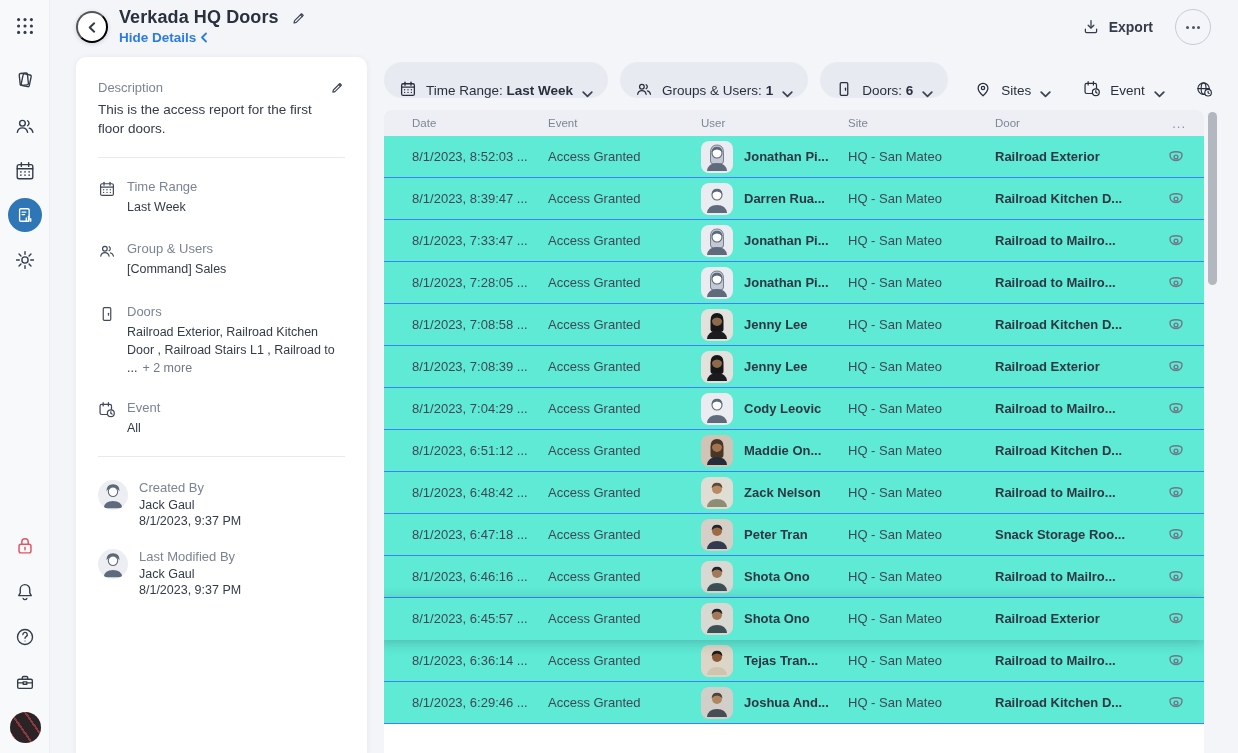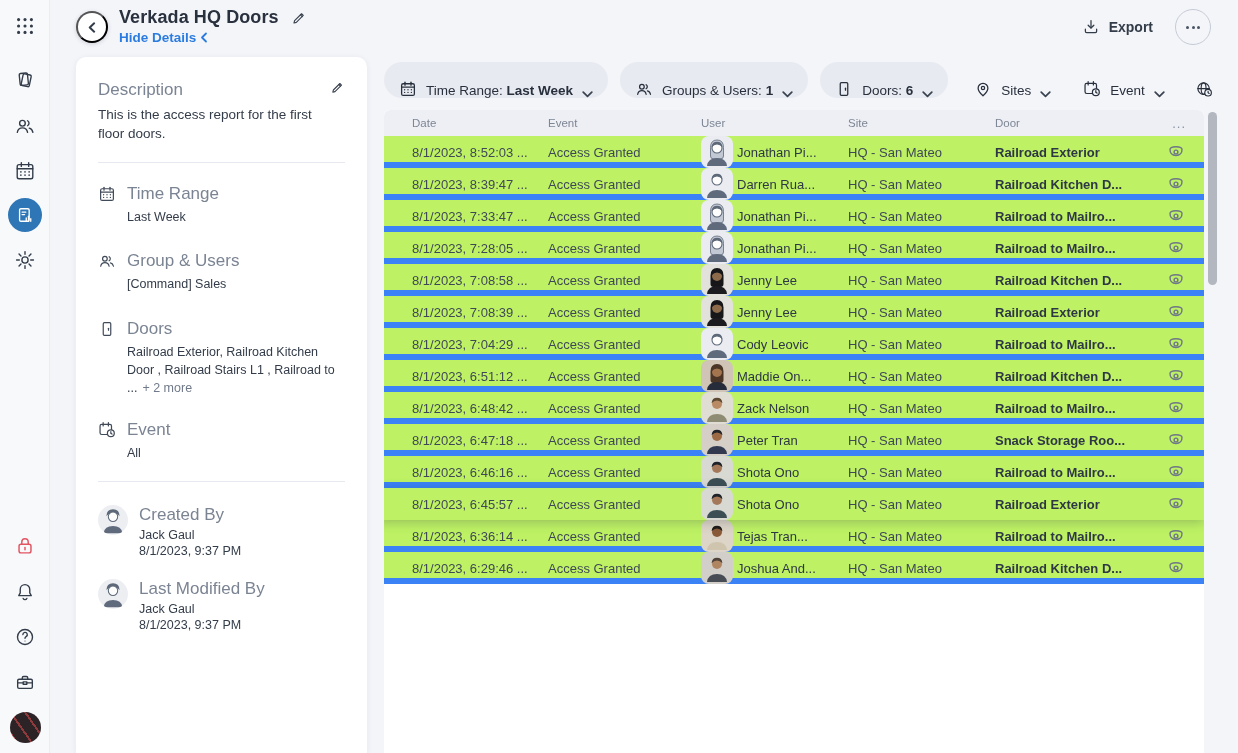--- a/index.html
+++ b/index.html
@@ -30,21 +30,21 @@
   .export-btn { display:flex; align-items:center; gap:9px; font-size:14px; font-weight:600; color:#333c49; background:none; border:none; cursor:pointer; }
   .schedule-btn { display:flex; align-items:center; gap:9px; font-size:14px; font-weight:600; color:#333c49;
     background:transparent; border:1px solid #c5cbd6; border-radius:18px; height:36px; padding:0 18px; cursor:pointer; }
   .more-btn { width:36px; height:36px; border-radius:50%; border:1px solid #c5cbd6; background:transparent; color:#4a5462;
     display:flex; align-items:center; justify-content:center; gap:2.5px; cursor:pointer; }
   .more-btn i { width:3px; height:3px; border-radius:50%; background:#4a5462; }
 
   
   .details-card { position:absolute; left:76px; top:57px; width:291px; height:696px; background:#fff;
     border-radius:10px 10px 0 0; box-shadow:0 1px 6px rgba(30,40,70,.07); padding:23px 22px 0 22px; }
-  .sec-label { font-size:17px; color:#7b8493; }
+  .sec-label { font-size:13px; color:#7b8493; }
   .desc-head { display:flex; align-items:flex-start; justify-content:space-between; }
   .desc-text { margin-top:6px; font-size:13.5px; line-height:1.38; color:#333c49; width:232px; }
   .card-hr { border:none; border-top:1px solid #e6e9ef; margin:19px 0 21px 0; }
   .field { display:flex; gap:11px; margin-bottom:25px; }
   .field .f-icon { width:18px; height:18px; color:#404a58; flex:none; margin-top:1px; }
   .field .f-icon svg { width:18px; height:18px; }
   .f-value { margin-top:4px; font-size:12.5px; color:#333c49; line-height:1.45; }
   .more-link { color:#707a89; margin-left:5px; cursor:pointer; white-space:nowrap; }
   .person { display:flex; gap:11px; margin-bottom:21px; }
   .person-avatar { width:30px; height:30px; border-radius:50%; background:#eceef2; overflow:hidden; flex:none; }
@@ -64,24 +64,24 @@
   .chip .chev { color:#3a4350; }
   .chip.icon-only { padding:0 6px; margin-left:6px; } .cfill-card { fill:#ffffff; } .cfill-bg { fill:#f4f5f9; }
 
   
   .table-panel { position:absolute; left:384px; top:110px; width:820px; height:643px; background:#fff;
     border-radius:6px 6px 0 0; overflow:hidden; }
   .tgrid { display:grid; grid-template-columns:136px 153px 147px 147px 159px 1fr; align-items:center;
     padding:0 18px 0 28px; }
   .thead { height:26px; background:#edeff5; color:#7d8694; font-size:11.5px; border-radius:6px 6px 0 0; }
   .thead .th-more { text-align:right; color:#8a93a1; font-size:13px; letter-spacing:1px; cursor:pointer; }
-  .row { height:32px; background:#bef264; border-bottom:6px solid #3b82f6; font-size:13px; color:#3f4856; cursor:pointer; }
+  .row { height:42px; background:#5eead4; border-bottom:1px solid #3b82f6; font-size:13px; color:#3f4856; cursor:pointer; }
   .row.elevated { position:relative; z-index:5; margin-left:-6px; width:calc(100% + 6px); padding-left:34px;
     box-shadow:0 2px 12px rgba(35,45,70,.28); border-bottom-color:transparent; }
-  .cell-user { display:flex; align-items:center; gap:4px; font-weight:400; color:#2e3744; }
+  .cell-user { display:flex; align-items:center; gap:11px; font-weight:700; color:#2e3744; }
   .cell-door { font-weight:700; color:#2e3744; }
   .cell-cam { display:flex; justify-content:flex-end; color:#6e7787; }
   .cell-cam svg { width:20px; height:20px; cursor:pointer; }
 
   
   .avatar { width:32px; height:32px; border-radius:8px; background:var(--bg,#eaecf1); overflow:hidden; flex:none; }
   .avatar svg { width:32px; height:32px; }
   .avatar .hair-long { display:none; }
   .avatar .head { fill:var(--skin,#c9a07e); }
   .avatar .hair-top { fill:var(--hair,#30343c); }

